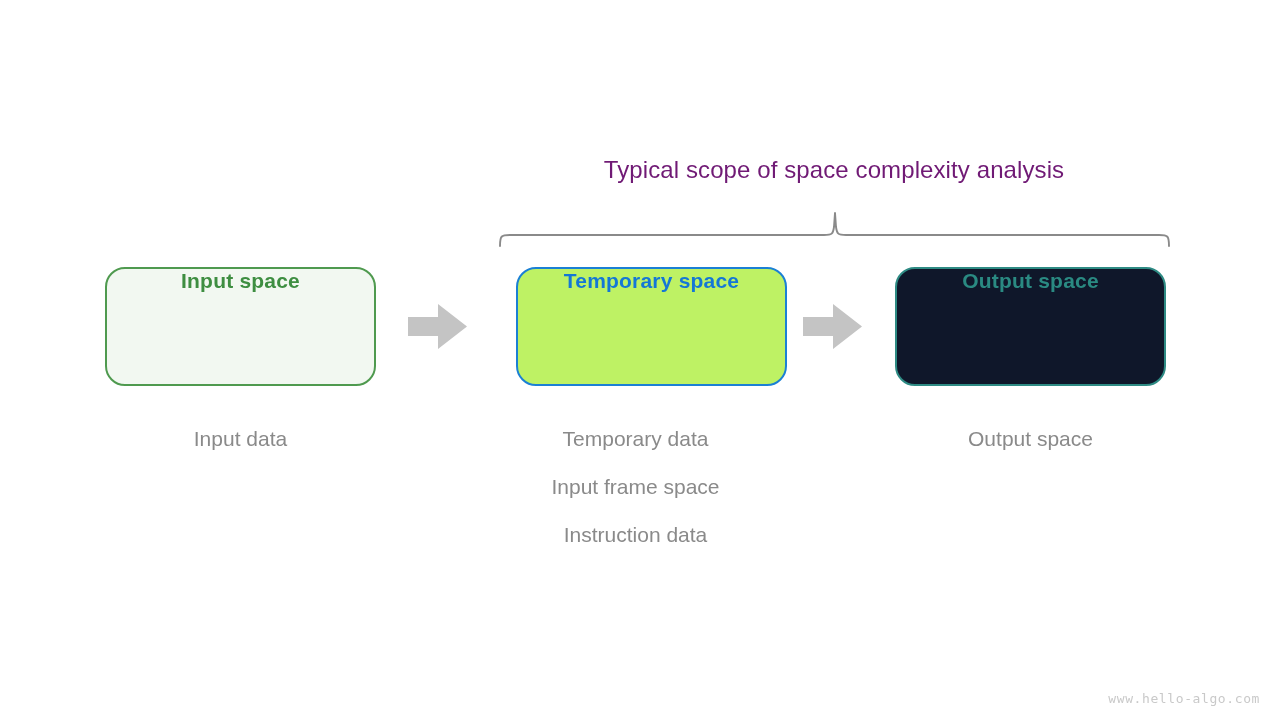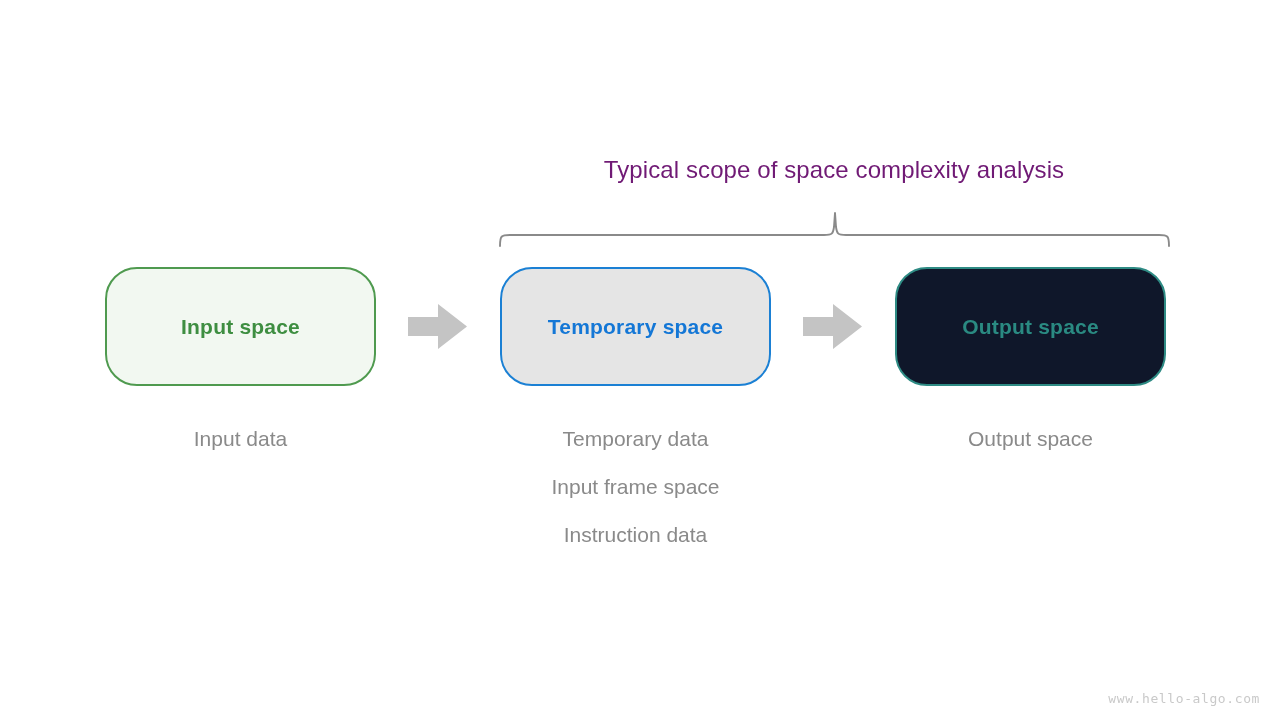--- a/index.html
+++ b/index.html
@@ -43,43 +43,43 @@
     width: 684px;
     height: 46px;
   }
 
   
   .box {
     position: absolute;
     top: 267px;
     width: 271px;
     height: 119px;
-    border-radius: 32px;
+    border-radius: 20px;
     box-sizing: border-box;
     display: flex;
-    align-items: center;
+    align-items: flex-start;
     justify-content: center;
   }
   .box-label {
     font-size: 21px;
     font-weight: bold;
     letter-spacing: 0.2px;
     white-space: nowrap;
   }
 
   .box-input {
     left: 105px;
     background: #f2f8f1;
     border: 2px solid #4f9a4f;
   }
   .box-input .box-label { color: #3e8e41; }
 
   .box-temp {
-    left: 500px;
-    background: #e5e5e5;
+    left: 516px;
+    background: #bef264;
     border: 2.5px solid #1b80d4;
   }
   .box-temp .box-label { color: #1477d6; }
 
   .box-output {
     left: 895px;
     background: #0f172a;
     border: 2px solid #2e8b84;
   }
   .box-output .box-label { color: #2a8a82; }

